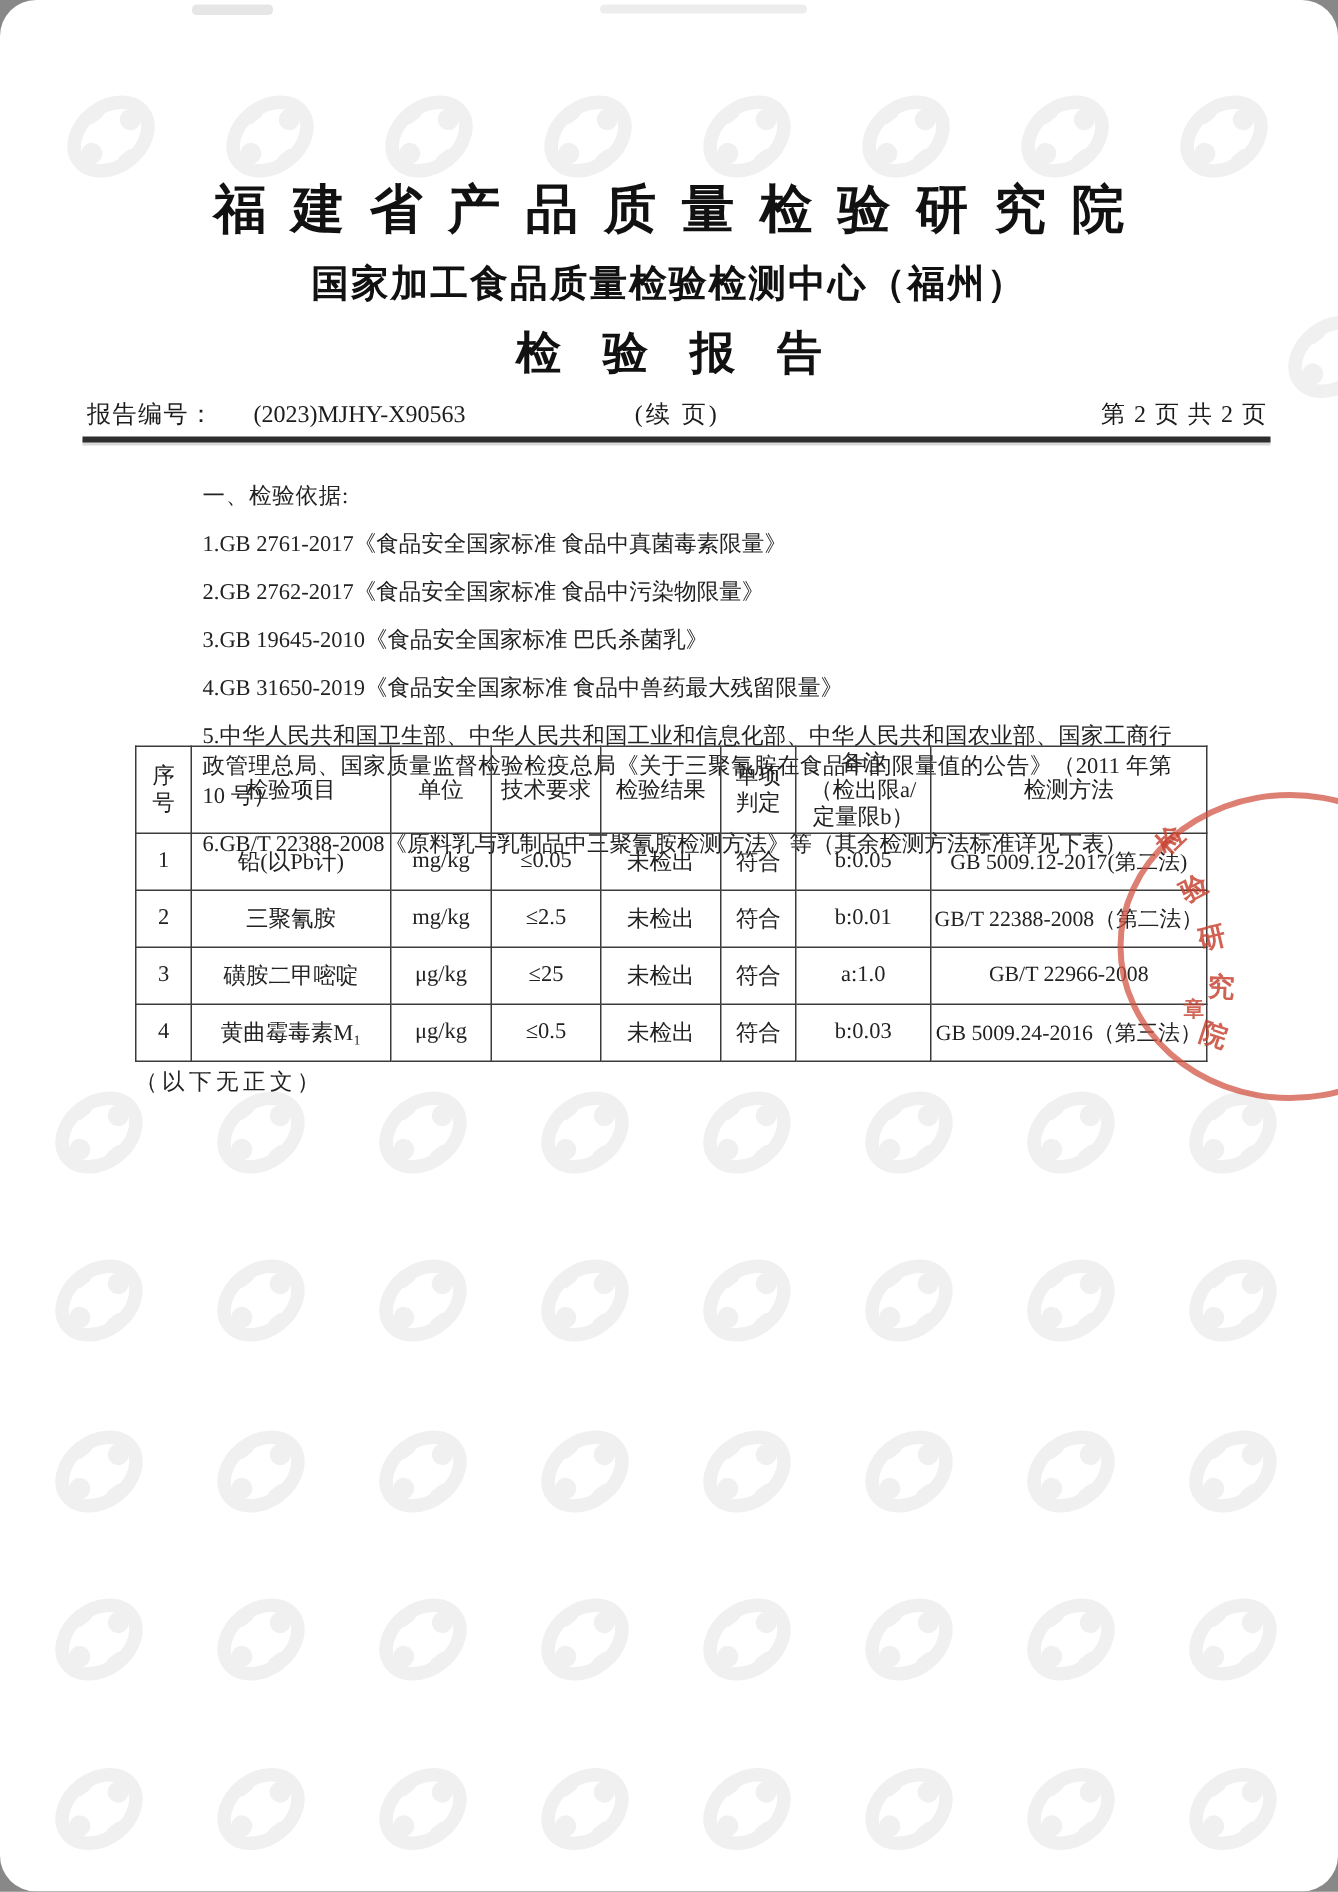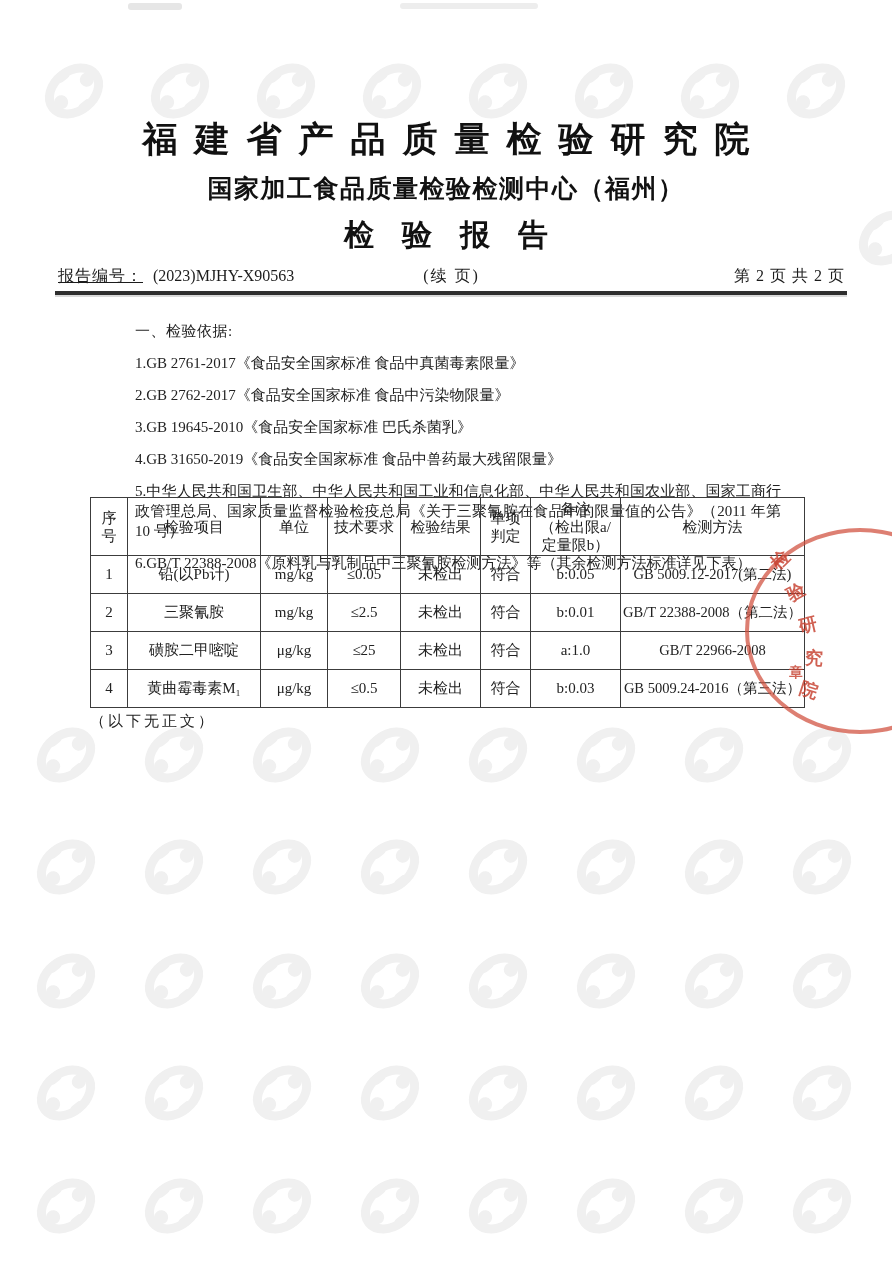--- a/index.html
+++ b/index.html
@@ -1,20 +1,21 @@
 <!DOCTYPE html>
 <html lang="zh"><head>
 <meta charset="utf-8">
 <style>
   html,body{margin:0;padding:0;background:#888;}
   .page{
     position:relative;width:892px;height:1261px;margin:0 auto;
     background:#ffffff;overflow:hidden;
     font-family:"Liberation Serif","DejaVu Serif",serif;
     color:#1c1c1c;
+    border-radius:24px;
   }
   
   .wm-layer{position:absolute;inset:0;z-index:0;pointer-events:none;}
   .wm{position:absolute;width:72px;height:86px;}
   
   .artifact{position:absolute;background:#e6e6e6;border-radius:3px;z-index:1;}
   .artifact.a1{left:128px;top:3px;width:54px;height:7px;}
   .artifact.a2{left:400px;top:3px;width:138px;height:6px;background:#ededed;}
   
   .org-title{
@@ -26,22 +27,22 @@
     position:absolute;left:0;top:172px;width:892px;text-align:center;
     font-size:25px;font-weight:bold;letter-spacing:1.5px;color:#111;z-index:2;margin:0;
   }
   .report-title{
     position:absolute;left:0;top:215px;width:892px;text-align:center;
     font-size:30px;font-weight:bold;letter-spacing:28px;padding-left:28px;
     box-sizing:border-box;white-space:nowrap;color:#111;z-index:2;margin:0;
   }
   
   .meta{position:absolute;left:58px;top:266px;width:787px;height:24px;font-size:16px;z-index:2;}
-  .meta .no-label{letter-spacing:1px;text-decoration:underline;}
-  .meta .no-value{margin-left:10px;font-family:"Liberation Serif","DejaVu Serif",serif;}
+  .meta .no-label{letter-spacing:1px;}
+  .meta .no-value{margin-left:26px;font-family:"Liberation Serif","DejaVu Serif",serif;}
   .meta .continued{position:absolute;left:50%;transform:translateX(-50%);letter-spacing:2px;}
   .meta .pageind{position:absolute;right:0;top:0;letter-spacing:1px;}
   .rule{position:absolute;left:55px;top:291px;width:792px;height:4px;background:#2e2e2e;
         box-shadow:0 2px 0 #d9d9d9;z-index:2;}
   
   .body-text{
     position:absolute;left:123px;top:309px;width:670px;z-index:2;
     font-size:15px;line-height:20px;color:#222;text-align:justify;
   }
   .body-text p{margin:12px;}

